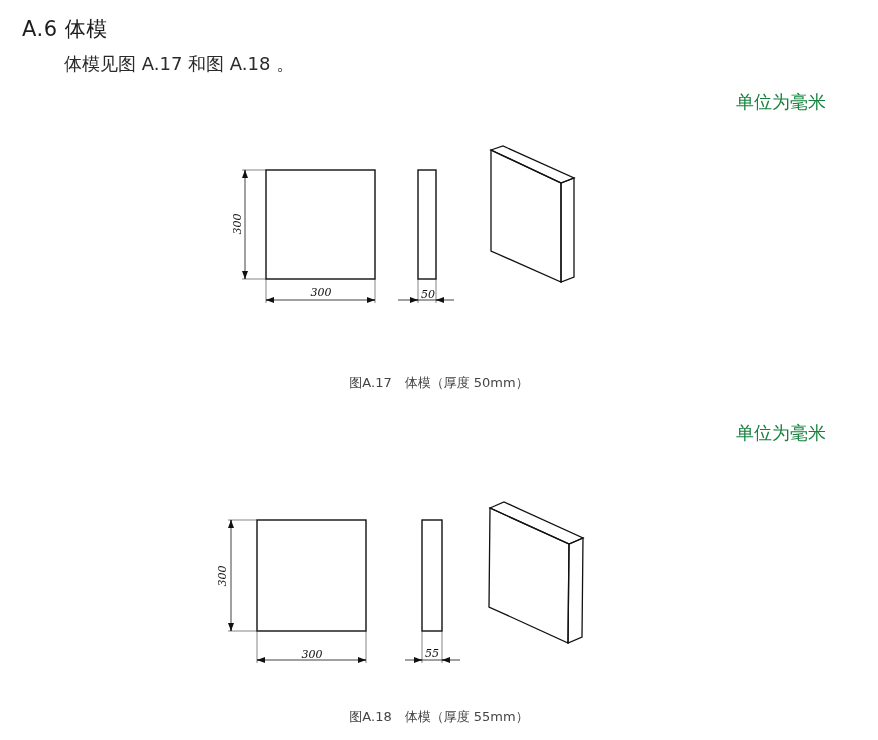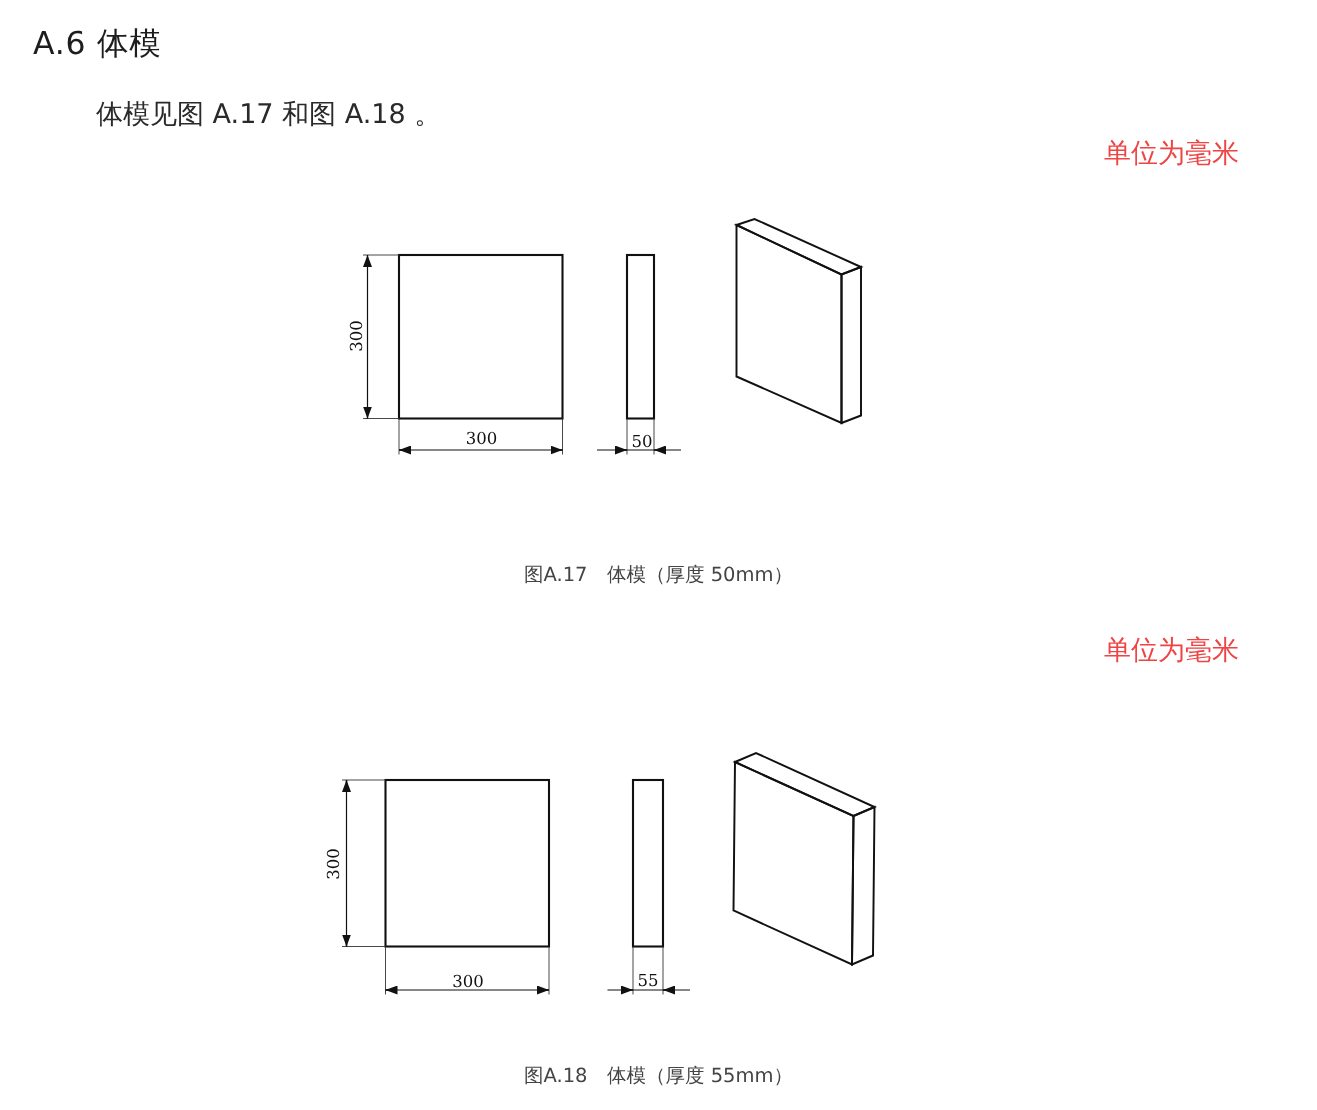--- a/index.html
+++ b/index.html
@@ -1,22 +1,22 @@
 <!DOCTYPE html>
 <html><head>
 <meta charset="utf-8">
 <style>
   html, body { margin: 0; padding: 0; background: #ffffff; }
   body { width: 878px; height: 740px; position: relative; overflow: hidden;
          font-family: "DejaVu Sans", "Liberation Sans", sans-serif; color: #222; }
   .section-title { position: absolute; left: 22px; top: 15px; font-size: 21px; font-weight: normal; color: #1d1d1d; letter-spacing: 0.5px; }
-  .intro { position: absolute; left: 64px; top: 52px; font-size: 18px; color: #2a2a2a; margin-top: 12px; }
-  .unit { position: absolute; right: 52px; font-size: 18px; color: #ef4444; }
+  .intro { position: absolute; left: 64px; top: 52px; font-size: 18px; color: #2a2a2a; }
+  .unit { position: absolute; right: 52px; font-size: 18px; color: #15803d; }
   .caption { position: absolute; left: 0; width: 878px; text-align: center; font-size: 13px; color: #444; }
-  .fig { position: absolute; left: 0; width: 854px; }
+  .fig { position: absolute; left: 0; width: 854px; font-style: italic; }
   svg text { font-family: "DejaVu Serif", "Liberation Serif", serif; font-size: 11px; fill: #111; }
 </style>
 </head>
 <body>
 
 <div class="section-title">A.6  体模</div>
 <div class="intro">体模见图 A.17 和图 A.18 。</div>
 
 <div class="unit" style="top:90px;">单位为毫米</div>
 <div class="fig" style="top:140px; height:170px;">

